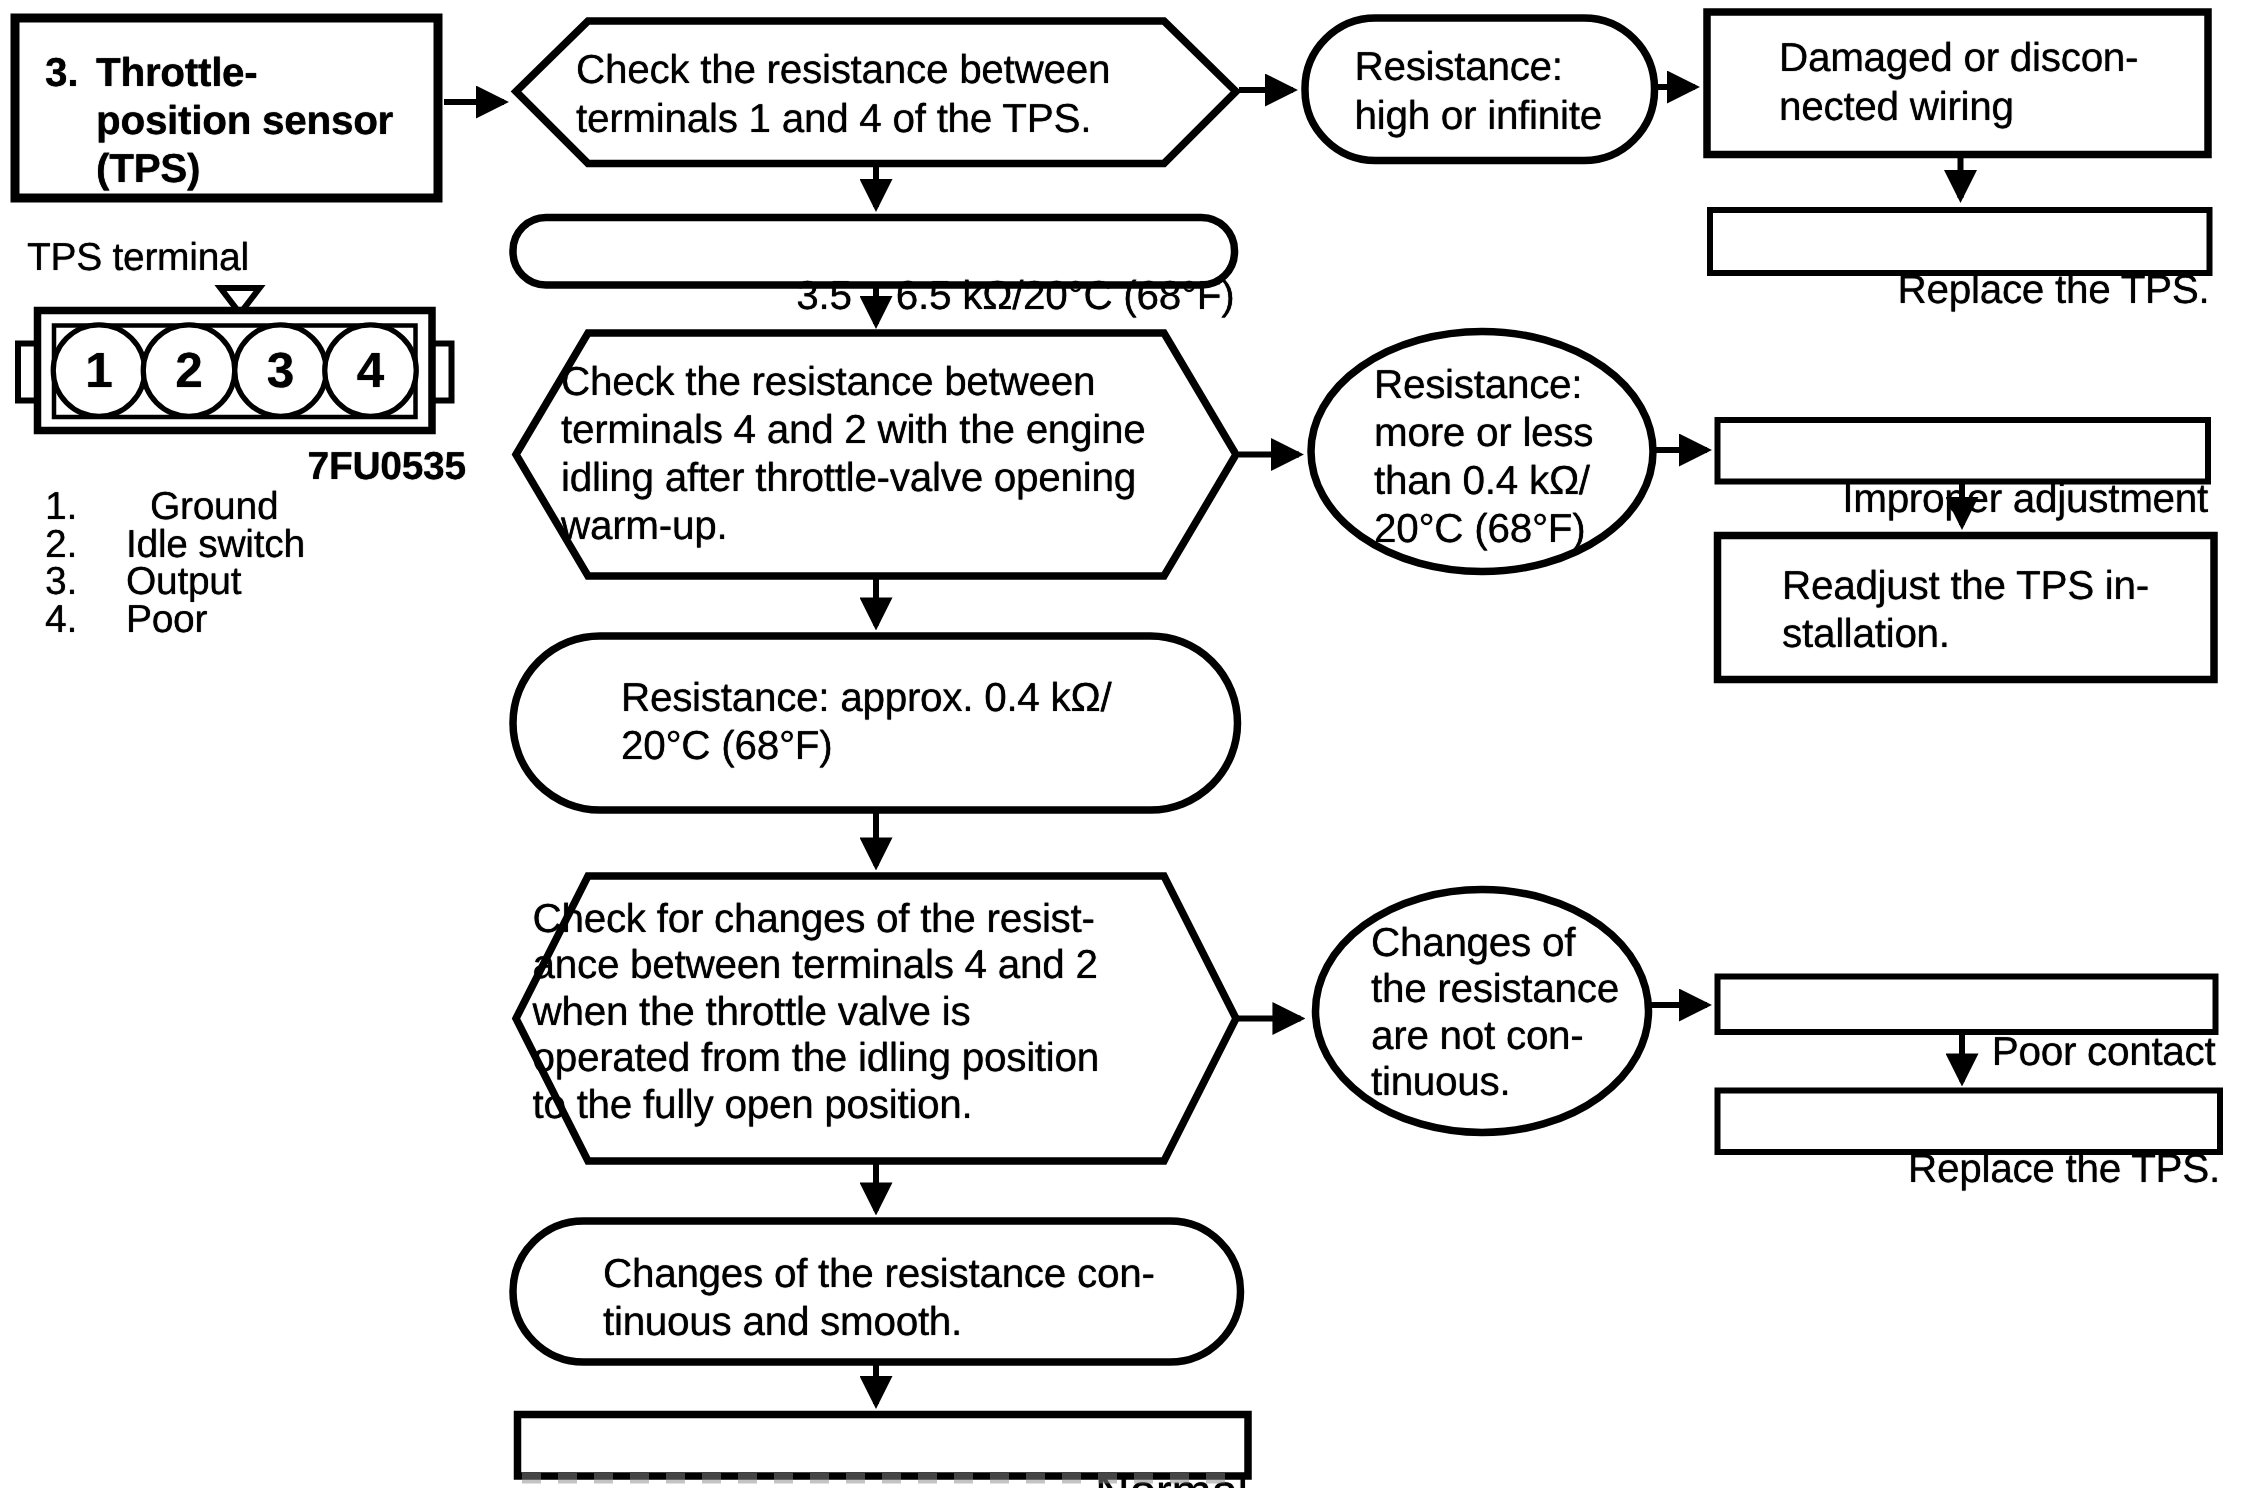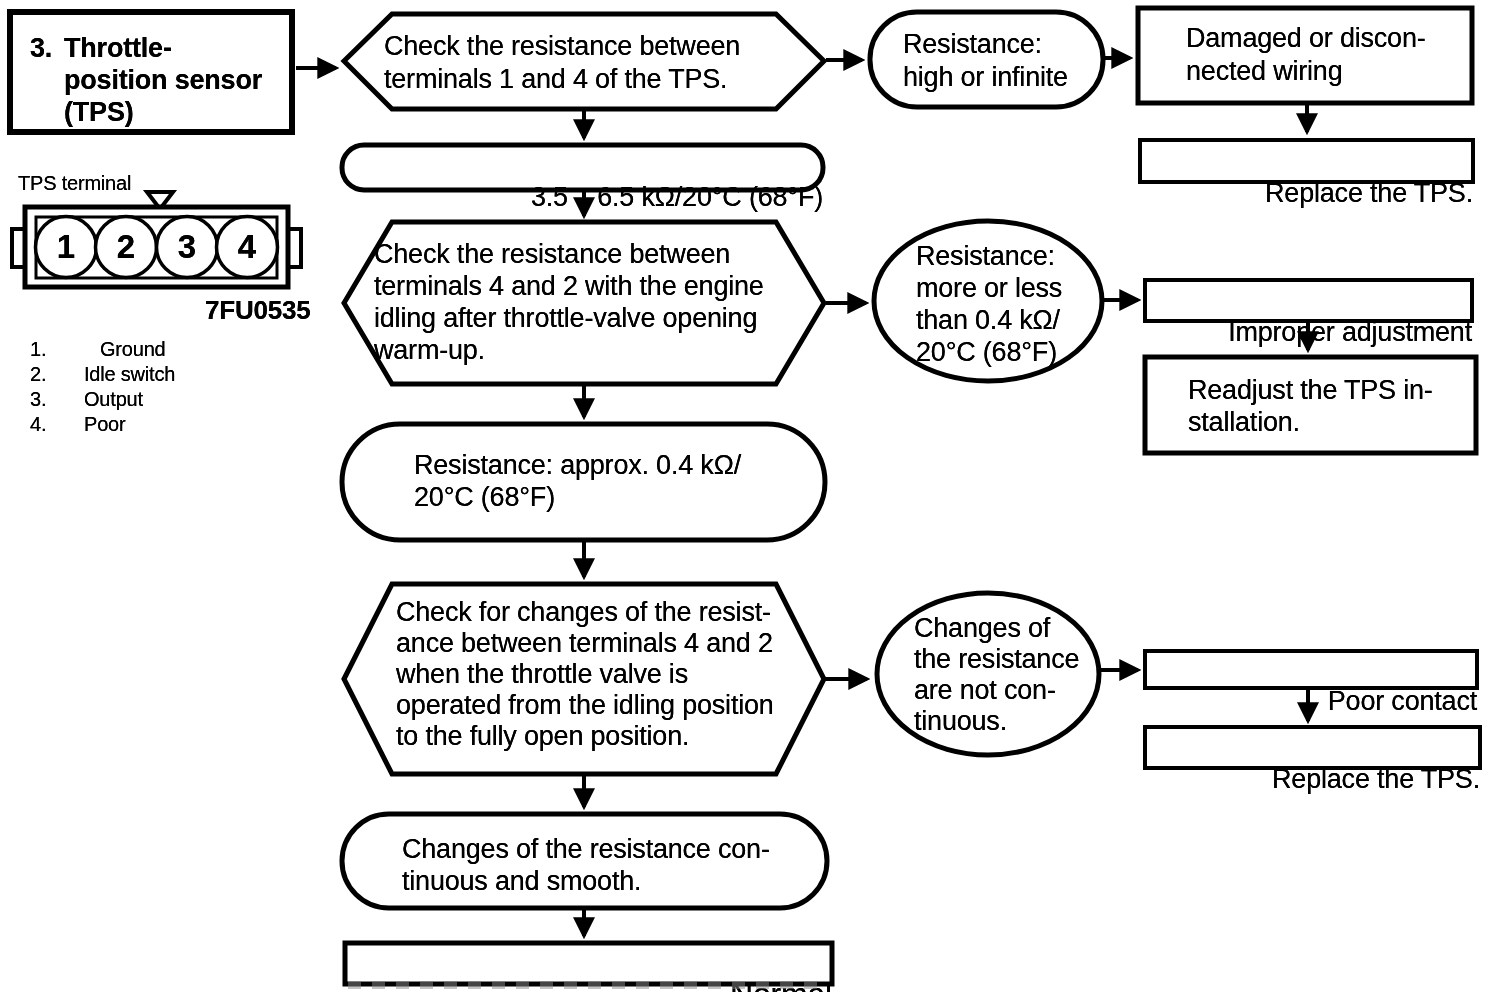--- a/index.html
+++ b/index.html
@@ -9,21 +9,21 @@
     font-family:"Liberation Sans", sans-serif;
   }
   .page svg.diagram{position:absolute;left:0;top:0;}
   .t{
     position:absolute;white-space:nowrap;color:#000;
     font-size:27px;line-height:32px;letter-spacing:-0.2px;
     text-shadow:0 0 0.6px #000;
   }
   .tc{text-align:right;margin-top:30px;}
   .b{font-weight:bold;}
-  .small{font-size:20px;line-height:27px;margin-top:12px;}
+  .small{font-size:26px;line-height:27px;}
   .pin{
     position:absolute;width:40px;text-align:center;
     font-size:33px;line-height:38px;font-weight:bold;text-shadow:0 0 0.6px #000;
   }
   .artifact{
     position:absolute;left:348px;top:982px;width:478px;height:7px;opacity:.5;
     background:repeating-linear-gradient(90deg,#8a8a8a 0 13px,transparent 13px 24px);
     filter:blur(.4px);
   }
 </style>
@@ -113,21 +113,21 @@
   <div class="t" style="left:1186px;top:22px;line-height:33px;">Damaged or discon-<br>nected wiring</div>
   <div class="t tc" style="left:1140px;top:147px;width:333px;">Replace the TPS.</div>
   <div class="t tc" style="left:342px;top:151px;width:481px;">3.5 – 6.5 kΩ/20°C (68°F)</div>
 
   <div class="t" style="left:374px;top:238px;">Check the resistance between<br>terminals 4 and 2 with the engine<br>idling after throttle-valve opening<br>warm-up.</div>
   <div class="t" style="left:916px;top:240px;">Resistance:<br>more or less<br>than 0.4 kΩ/<br>20°C (68°F)</div>
   <div class="t tc" style="left:1145px;top:286px;width:327px;">Improper adjustment</div>
   <div class="t" style="left:1188px;top:374px;">Readjust the TPS in-<br>stallation.</div>
   <div class="t" style="left:414px;top:449px;">Resistance: approx. 0.4 kΩ/<br>20°C (68°F)</div>
 
-  <div class="t" style="left:396px;top:597px;line-height:31px;">Check for changes of the resist-<br>ance between terminals 4 and 2<br>when the throttle valve is<br>operated from the idling position<br>to the fully open position.</div>
+  <div class="t" style="left:355px;top:597px;line-height:31px;">Check for changes of the resist-<br>ance between terminals 4 and 2<br>when the throttle valve is<br>operated from the idling position<br>to the fully open position.</div>
   <div class="t tc" style="left:1145px;top:655px;width:332px;">Poor contact</div>
   <div class="t" style="left:914px;top:613px;line-height:31px;">Changes of<br>the resistance<br>are not con-<br>tinuous.</div>
   <div class="t tc" style="left:1145px;top:733px;width:335px;">Replace the TPS.</div>
 
   <div class="t" style="left:402px;top:833px;">Changes of the resistance con-<br>tinuous and smooth.</div>
   <div class="t tc" style="left:345px;top:948px;width:487px;font-size:32px;">Normal</div>
 
   <div class="artifact"></div>
 </div>
 

